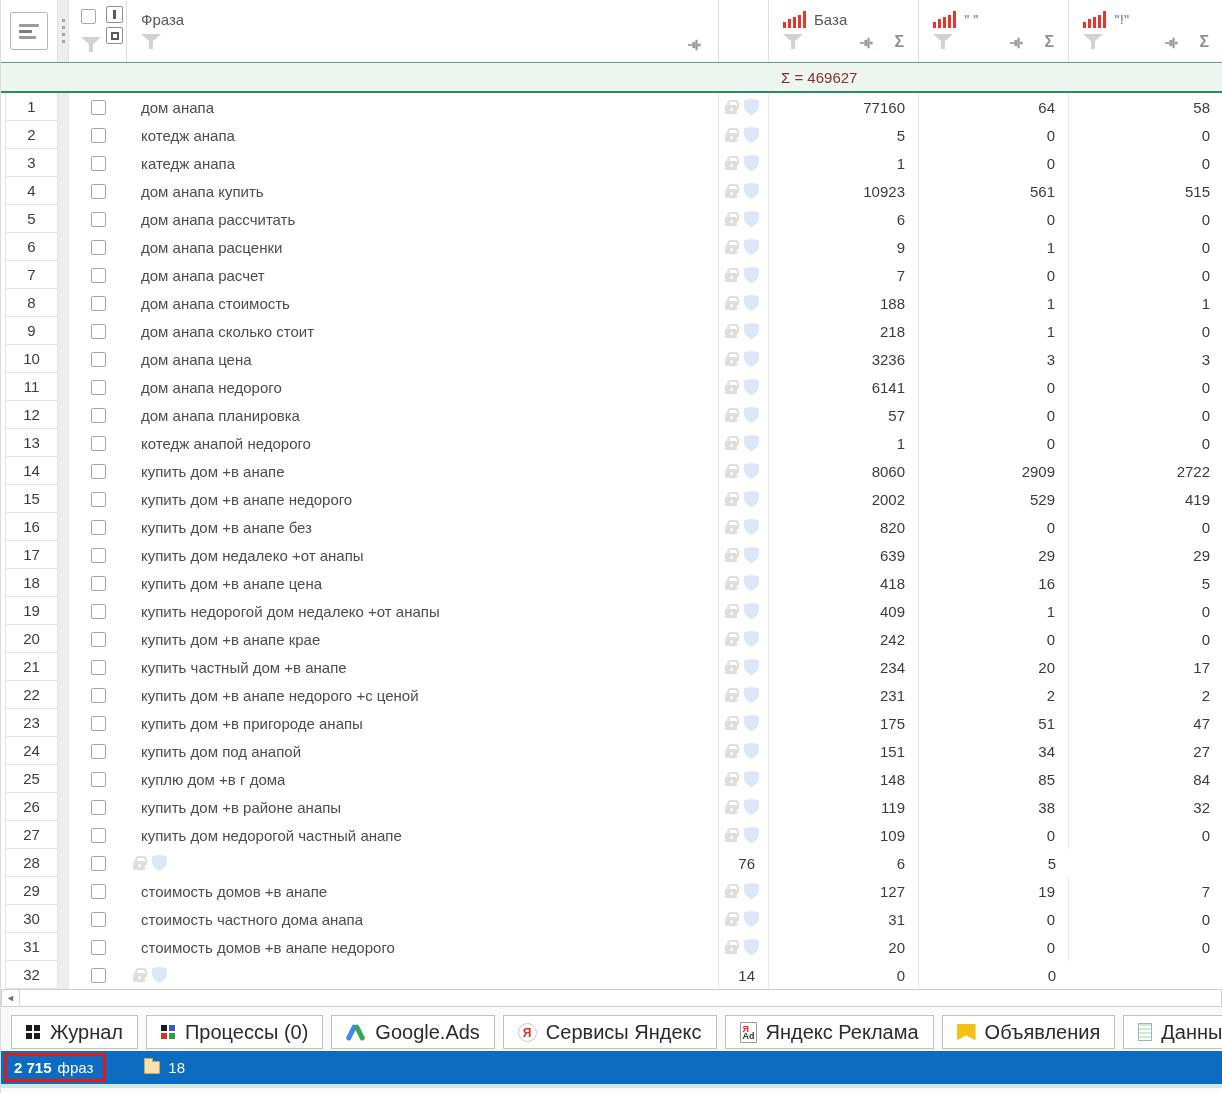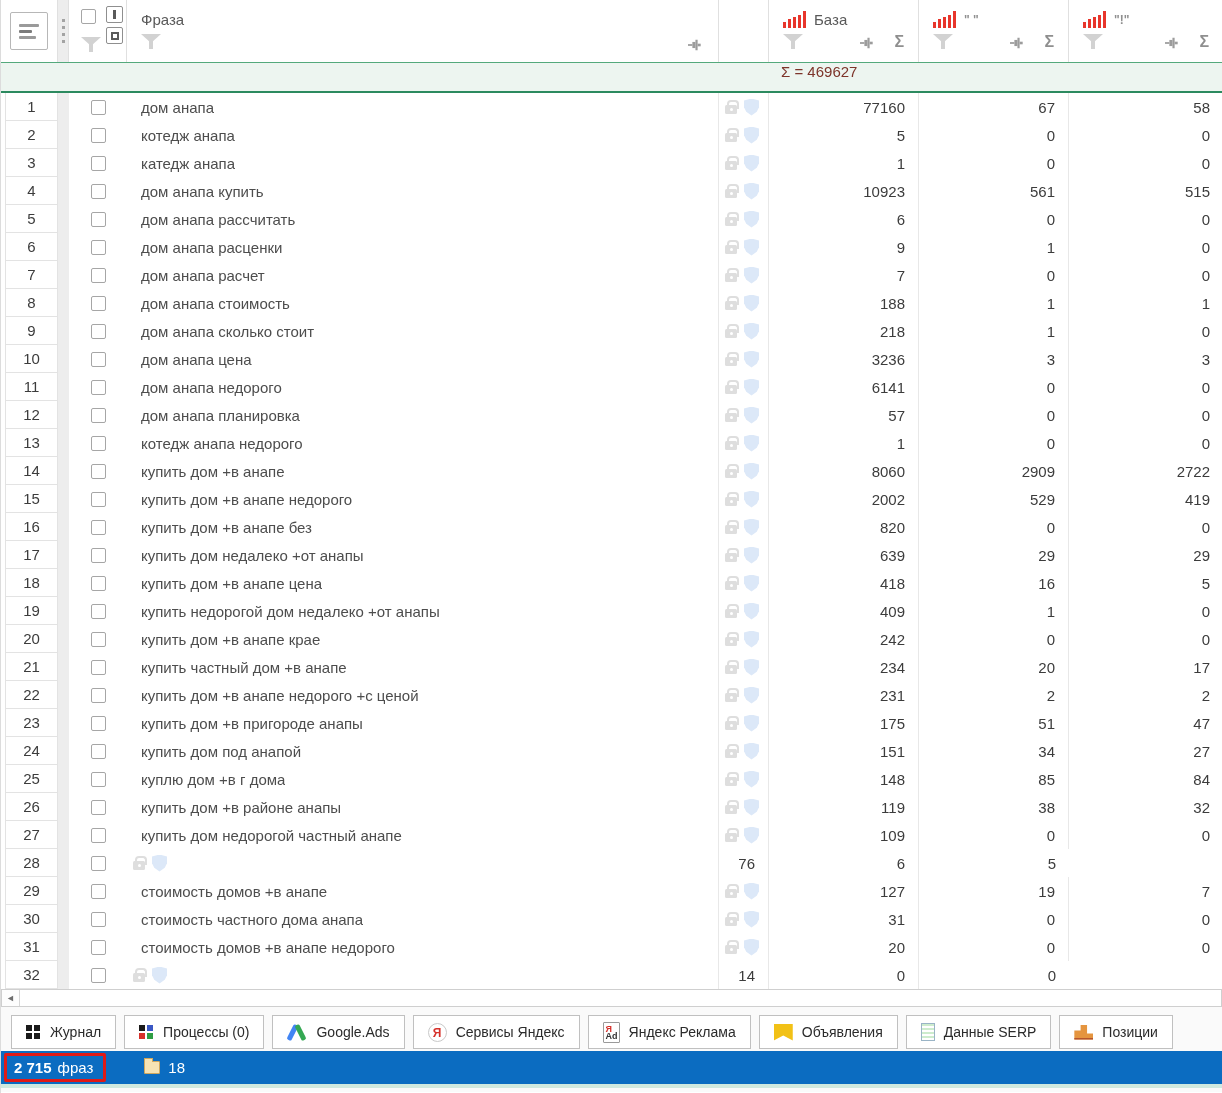--- a/index.html
+++ b/index.html
@@ -53,21 +53,21 @@
   .sigma-icon::before{content:"Σ";}
   .bars-icon{display:inline-flex;align-items:flex-end;gap:2px;height:17px;}
   .bars-icon i{width:3px;background:var(--bars_red);}
   .bars-icon i:nth-child(1){height:6px;}
   .bars-icon i:nth-child(2){height:9px;}
   .bars-icon i:nth-child(3){height:11px;}
   .bars-icon i:nth-child(4){height:13px;}
   .bars-icon i:nth-child(5){height:17px;}
 
   
-  .sum-row{height:30px;background:var(--sum_green_bg);border-bottom:2px solid var(--sum_border_green);display:flex;}
+  .sum-row{height:30px;background:var(--sum_green_bg);border-bottom:2px solid var(--sum_border_green);display:flex;align-items:center;}
   .sum-text{padding-left:780px;font-size:15px;color:var(--sum_text);white-space:nowrap;}
 
   
   .tbody{height:896px;overflow:hidden;background:#fff;}
   .row{height:28px;}
   .cell{height:28px;display:flex;align-items:center;}
   .cell.c2{background:#ededed;}
   .cell.c4,.cell.c5,.cell.c6,.cell.c7{border-right:1px solid #e8e8e8;}
   .num-box{width:calc(100% - 4px);margin-left:4px;height:29px;margin-top:-1px;border:1px solid #e3e3e3;background:#fff;text-align:center;line-height:28px;font-size:15px;color:#3c3c3c;}
   .cell.c3{justify-content:center;}
@@ -82,21 +82,21 @@
 
   
   .hscroll{height:18px;border:1px solid #cfcfcf;background:#fbfbfb;display:flex;align-items:stretch;}
   .scroll-arrow{width:18px;border-right:1px solid #d7d7d7;display:flex;align-items:center;justify-content:center;color:#6e6e6e;font-size:9px;background:#fdfdfd;cursor:pointer;}
   .scroll-arrow::before{content:"◄";}
   .scroll-thumb{flex:1;background:#ffffff;}
 
   
   .footer{height:85px;background:#fafafa;}
   .tabs{display:flex;gap:8px;padding:8px 0 0 10px;height:44px;}
-  .tab{display:flex;align-items:center;gap:9px;height:34px;padding:10px 14px;background:#fff;border:1px solid #c0c0c0;font-family:inherit;font-size:14px;color:#2b2b2b;cursor:pointer;white-space:nowrap;}
+  .tab{display:flex;align-items:center;gap:9px;height:34px;padding:10px 14px;background:#fff;border:1px solid #c0c0c0;font-family:inherit;font-size:20px;color:#2b2b2b;cursor:pointer;white-space:nowrap;}
   .tab-icon{display:inline-block;position:relative;}
 
   .icon-journal{width:15px;height:15px;}
   .icon-journal::before{content:"";position:absolute;left:0;top:0;width:6px;height:6px;background:#1a1a1a;box-shadow:8px 0 0 #1a1a1a,0 8px 0 #1a1a1a,8px 8px 0 #1a1a1a;}
   .icon-processes{width:15px;height:15px;}
   .icon-processes::before{content:"";position:absolute;left:0;top:0;width:6px;height:6px;background:#1a1a1a;box-shadow:8px 0 0 #3a57c4,0 8px 0 #d6312b,8px 8px 0 #2e9e44;}
   .icon-googleads{width:20px;height:17px;}
   .icon-googleads::before{content:"";position:absolute;left:3px;top:0;width:5px;height:17px;background:#4285f4;border-radius:2px;transform:rotate(27deg);}
   .icon-googleads::after{content:"";position:absolute;left:11px;top:0;width:5px;height:17px;background:#34a853;border-radius:2px;transform:rotate(-27deg);}
   .icon-yandex-services{width:19px;height:19px;border:1px solid #c9c9c9;border-radius:50%;background:#fff;}
@@ -264,21 +264,21 @@
           <span class="cb"></span>
         </div>
     <div class="cell c4">
           <span class="phrase">дом анапа</span>
         </div>
     <div class="cell c5">
       <span class="lock-icon"></span>
       <span class="shield-icon"></span>
     </div>
     <div class="cell c6 num">77160</div>
-    <div class="cell c7 num">67</div>
+    <div class="cell c7 num">64</div>
     <div class="cell c8 num">58</div>
   </div>
 
   <div class="row grid-row">
     <div class="cell c1">
           <div class="num-box">2</div>
         </div>
     <div class="cell c2"></div>
     <div class="cell c3">
           <span class="cb"></span>
@@ -497,21 +497,21 @@
 
   <div class="row grid-row">
     <div class="cell c1">
           <div class="num-box">13</div>
         </div>
     <div class="cell c2"></div>
     <div class="cell c3">
           <span class="cb"></span>
         </div>
     <div class="cell c4">
-          <span class="phrase">котедж анапа недорого</span>
+          <span class="phrase">котедж анапой недорого</span>
         </div>
     <div class="cell c5">
       <span class="lock-icon"></span>
       <span class="shield-icon"></span>
     </div>
     <div class="cell c6 num">1</div>
     <div class="cell c7 num">0</div>
     <div class="cell c8 num">0</div>
   </div>
 

